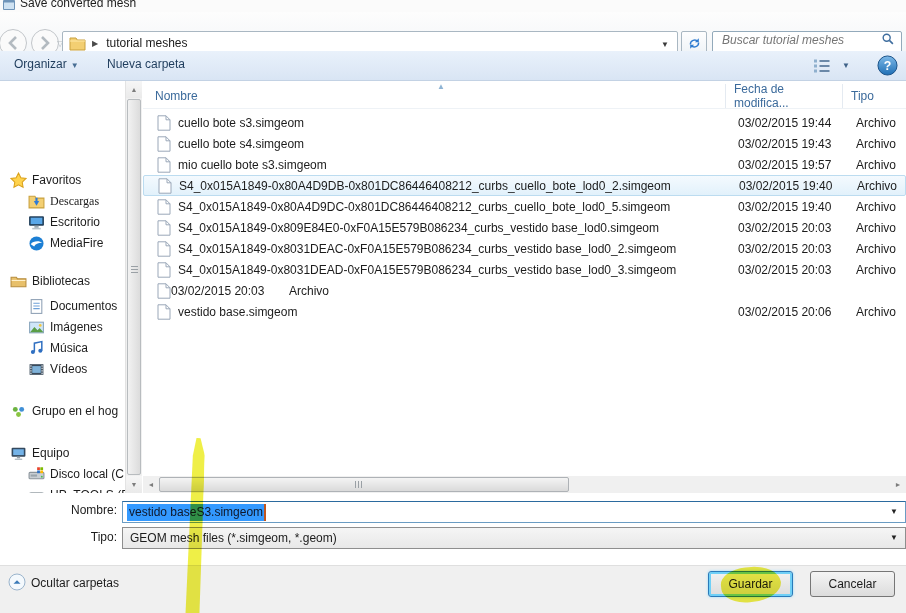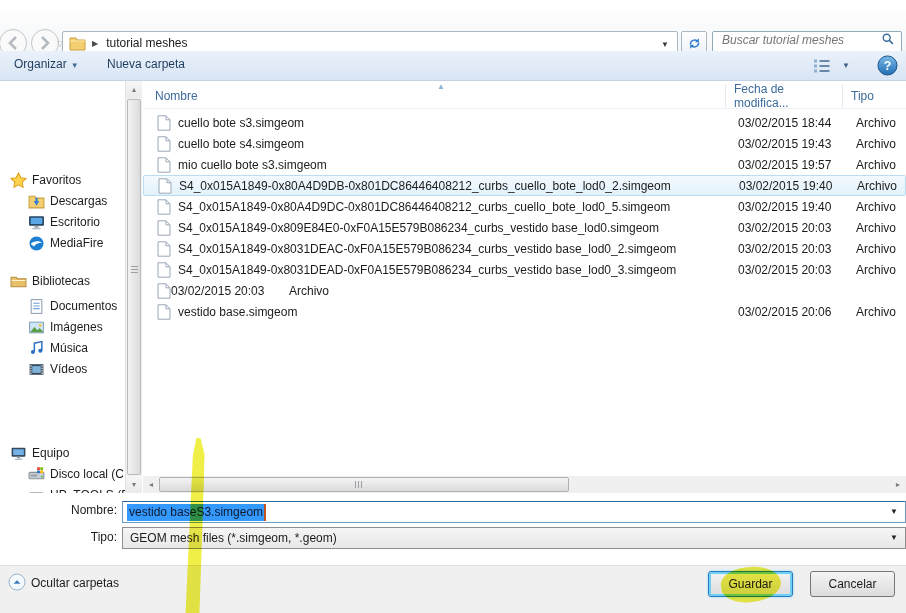--- a/index.html
+++ b/index.html
@@ -112,20 +112,27 @@
   .hl{background:#e9e900;opacity:.72;mix-blend-mode:multiply;pointer-events:none;}
   .hl-stroke{left:187px;top:438px;width:16px;height:176px;transform:rotate(1.5deg);
     clip-path:polygon(45% 0,70% 0,100% 10%,92% 100%,5% 100%,25% 10%);}
   .hl-blob{left:721px;top:567px;width:60px;height:35px;border-radius:46% 54% 52% 48%;transform:rotate(-6deg);}
 </style>
 </head>
 <body>
 
 <div class="abs dialog" style="left:0;top:0;width:906px;height:613px;">
 
+  <div class="abs titlebar">
+    <svg class="abs title-ic" viewBox="0 0 12 10">
+        <rect width="12" height="10" rx="1" fill="#6f94b8"></rect>
+        <rect x="1" y="2.5" width="10" height="6.5" fill="#cfe2f2"></rect>
+      </svg>
+    <div class="abs title-tx">Save converted mesh</div>
+  </div>
 
   <div class="abs navrow">
     <svg class="abs navcircle" style="left:-2px;" viewBox="0 0 30 30">
         <circle cx="15" cy="15" r="13.5" fill="#fafafa" stroke="#c2c6ca"></circle>
         <path d="M18 9l-6 6 6 6" stroke="#b3bac0" stroke-width="2.6" fill="none"></path>
       </svg>
     <svg class="abs navcircle" style="left:30px;" viewBox="0 0 30 30">
         <circle cx="15" cy="15" r="13.5" fill="#fafafa" stroke="#c2c6ca"></circle>
         <path d="M12 9l6 6-6 6" stroke="#b3bac0" stroke-width="2.6" fill="none"></path>
       </svg>
@@ -183,21 +190,21 @@
     </svg>
 
   <div class="abs mainarea">
 
     <div class="side-item lvl1" style="top:89px;">
         <svg class="ic" viewBox="0 0 16 16">
           <path d="M8 1l2.2 4.4 4.8.7-3.5 3.4.8 4.8L8 12l-4.3 2.3.8-4.8L1 6.1l4.8-.7z" fill="#ffd34d" stroke="#dba21c"></path>
         </svg>
         <span>Favoritos</span>
       </div>
-    <div class="side-item lvl2" style="top:110px;">
+    <div class="side-item lvl2" style="top:110px;font-family:Liberation Serif, serif;">
         <svg class="ic" viewBox="0 0 16 16">
           <path d="M1 3h5.5l1 1.8H15v9.2H1z" fill="#f3cf72" stroke="#c9a13f"></path>
           <path d="M5.5 7.5h5L8 12z" fill="#2f7bd6"></path>
           <path d="M7 4.5h2v3H7z" fill="#2f7bd6"></path>
         </svg>
         <span>Descargas</span>
       </div>
     <div class="side-item lvl2" style="top:131px;">
         <svg class="ic" viewBox="0 0 16 16">
           <rect x="1" y="2" width="14" height="9" rx="1" fill="#23405c"></rect>
@@ -256,20 +263,28 @@
             <rect x="2.2" y="10.9" width="1.1" height="1.4"></rect>
             <rect x="12.7" y="4" width="1.1" height="1.4"></rect>
             <rect x="12.7" y="6.3" width="1.1" height="1.4"></rect>
             <rect x="12.7" y="8.6" width="1.1" height="1.4"></rect>
             <rect x="12.7" y="10.9" width="1.1" height="1.4"></rect>
           </g>
         </svg>
         <span>Vídeos</span>
       </div>
 
+    <div class="side-item lvl1" style="top:320px;">
+        <svg class="ic" viewBox="0 0 16 16">
+          <circle cx="5" cy="6" r="2.3" fill="#6cb33f"></circle>
+          <circle cx="11" cy="6" r="2.3" fill="#3f8fd6"></circle>
+          <circle cx="8" cy="10.8" r="2.3" fill="#8ac441"></circle>
+        </svg>
+        <span>Grupo en el hog</span>
+      </div>
 
     <div class="side-item lvl1" style="top:362px;">
         <svg class="ic" viewBox="0 0 16 16">
           <rect x="1.5" y="2.5" width="13" height="8.5" rx="1" fill="#34495e"></rect>
           <rect x="3" y="4" width="10" height="5.5" fill="#74b3e8"></rect>
           <rect x="6.5" y="11" width="3" height="1.6" fill="#97a3ad"></rect>
           <rect x="4.5" y="12.8" width="7" height="1.3" fill="#b4bec6"></rect>
         </svg>
         <span>Equipo</span>
       </div>
@@ -332,21 +347,21 @@
   </div>
   <div class="abs sort-ind" style="top:82px;">▲</div>
 
   <div class="abs rows" style="top:112px;">
     <div class="frow">
         <svg class="fic" viewBox="0 0 14 16">
           <path d="M1 .8h8l4 4V15.2H1z" fill="#fff" stroke="#9aa7b8"></path>
           <path d="M9 .8v4h4" fill="none" stroke="#9aa7b8"></path>
         </svg>
         <span class="fname">cuello bote s3.simgeom</span>
-        <span class="fdate">03/02/2015 18:44</span>
+        <span class="fdate">03/02/2015 19:44</span>
         <span class="ftype">Archivo</span>
       </div>
     <div class="frow">
         <svg class="fic" viewBox="0 0 14 16">
           <path d="M1 .8h8l4 4V15.2H1z" fill="#fff" stroke="#9aa7b8"></path>
           <path d="M9 .8v4h4" fill="none" stroke="#9aa7b8"></path>
         </svg>
         <span class="fname">cuello bote s4.simgeom</span>
         <span class="fdate">03/02/2015 19:43</span>
         <span class="ftype">Archivo</span>

